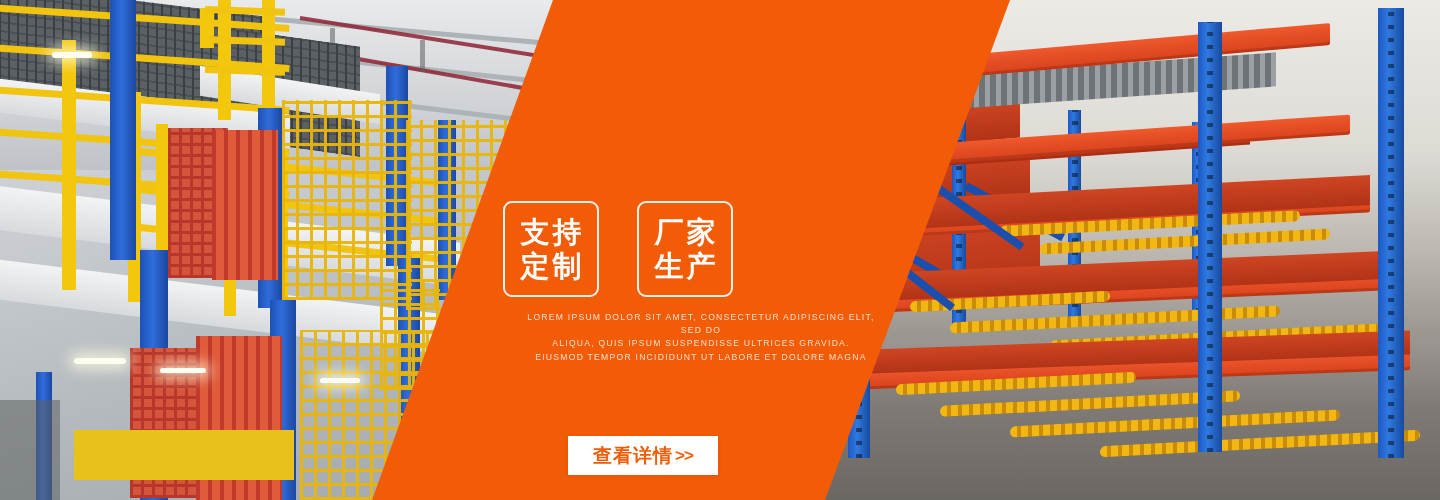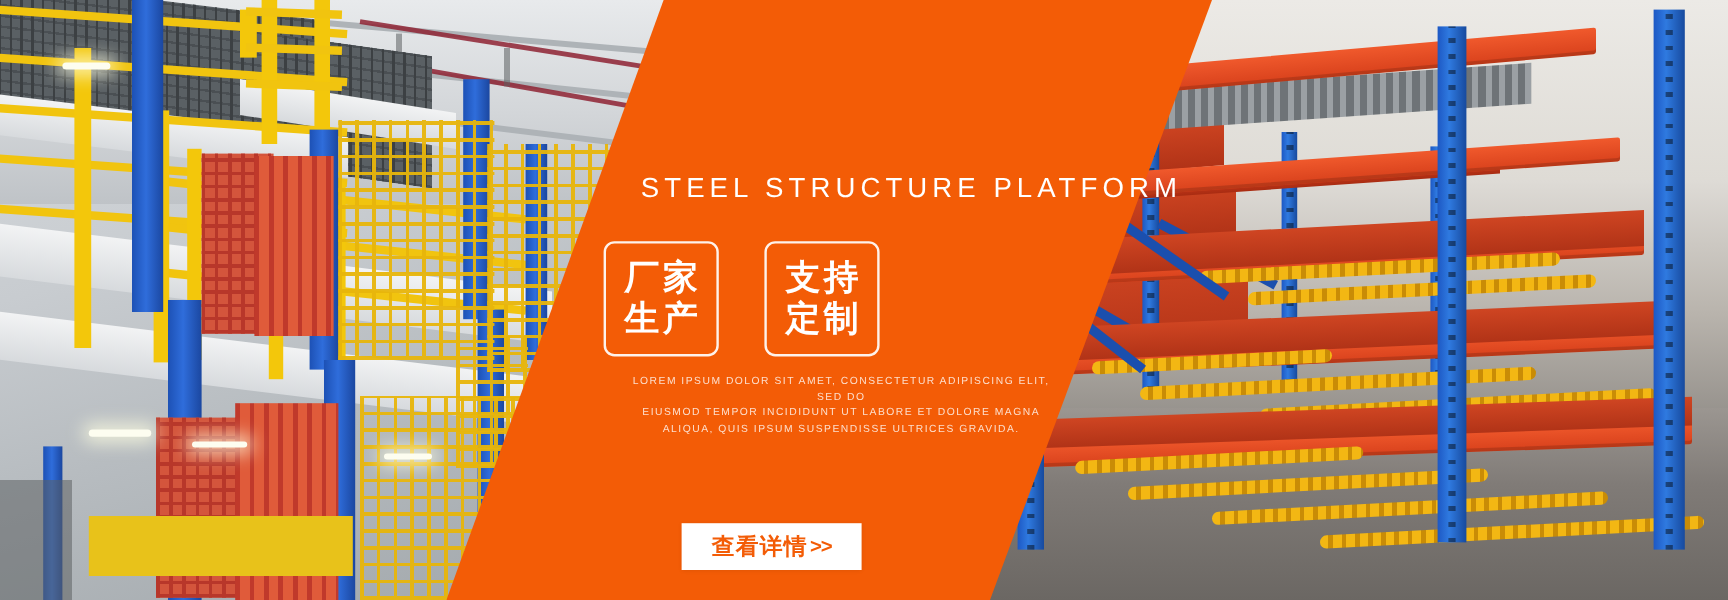--- a/index.html
+++ b/index.html
@@ -208,37 +208,36 @@
     <div class="pr-upright" style="left:578px;top:8px;width:26px;height:450px"></div>
     <div class="pr-brace" style="left:58px;top:230px;width:120px;transform:rotate(38deg)"></div>
     <div class="pr-brace" style="left:132px;top:180px;width:110px;transform:rotate(35deg)"></div>
   </div>
 
   <div class="orange-panel">
     <div class="op-shape"></div>
   </div>
 
   <div class="content">
-    <div class="subhead">STEEL STRUCTURE PLATFORM</div>
 
     <div class="badges">
+      <div class="badge">
+        <span>支持</span>
+        <span>定制</span>
+      </div>
       <div class="badge">
         <span>厂家</span>
         <span>生产</span>
       </div>
-      <div class="badge">
-        <span>支持</span>
-        <span>定制</span>
-      </div>
     </div>
 
     <div class="lorem">
       <div>LOREM IPSUM DOLOR SIT AMET, CONSECTETUR ADIPISCING ELIT, SED DO</div>
+      <div>ALIQUA, QUIS IPSUM SUSPENDISSE ULTRICES GRAVIDA.</div>
       <div>EIUSMOD TEMPOR INCIDIDUNT UT LABORE ET DOLORE MAGNA</div>
-      <div>ALIQUA, QUIS IPSUM SUSPENDISSE ULTRICES GRAVIDA.</div>
     </div>
 
     <div class="cta">
       <span class="cta-label">查看详情</span>
       <span class="cta-arrow">&gt;&gt;</span>
     </div>
   </div>
 
 </div>
 

